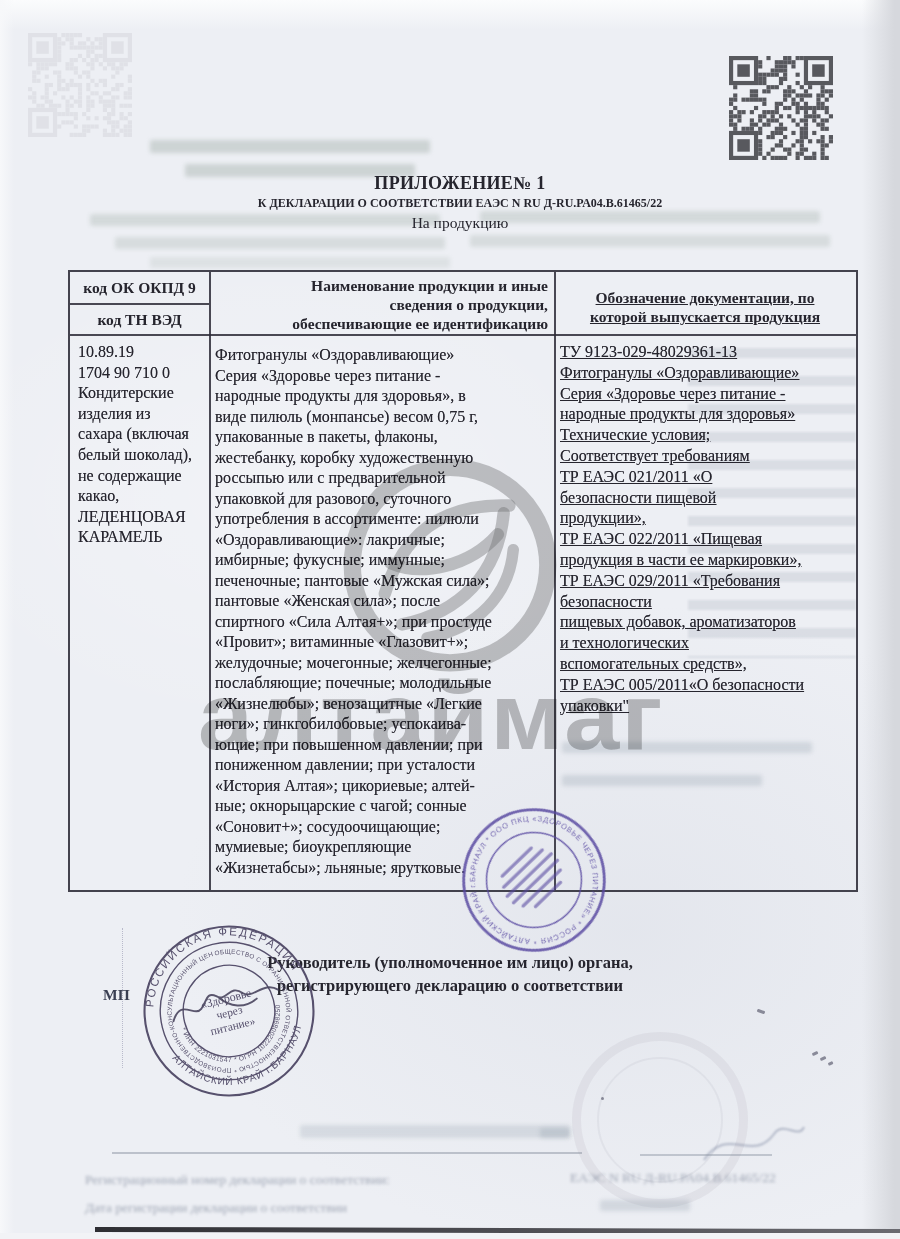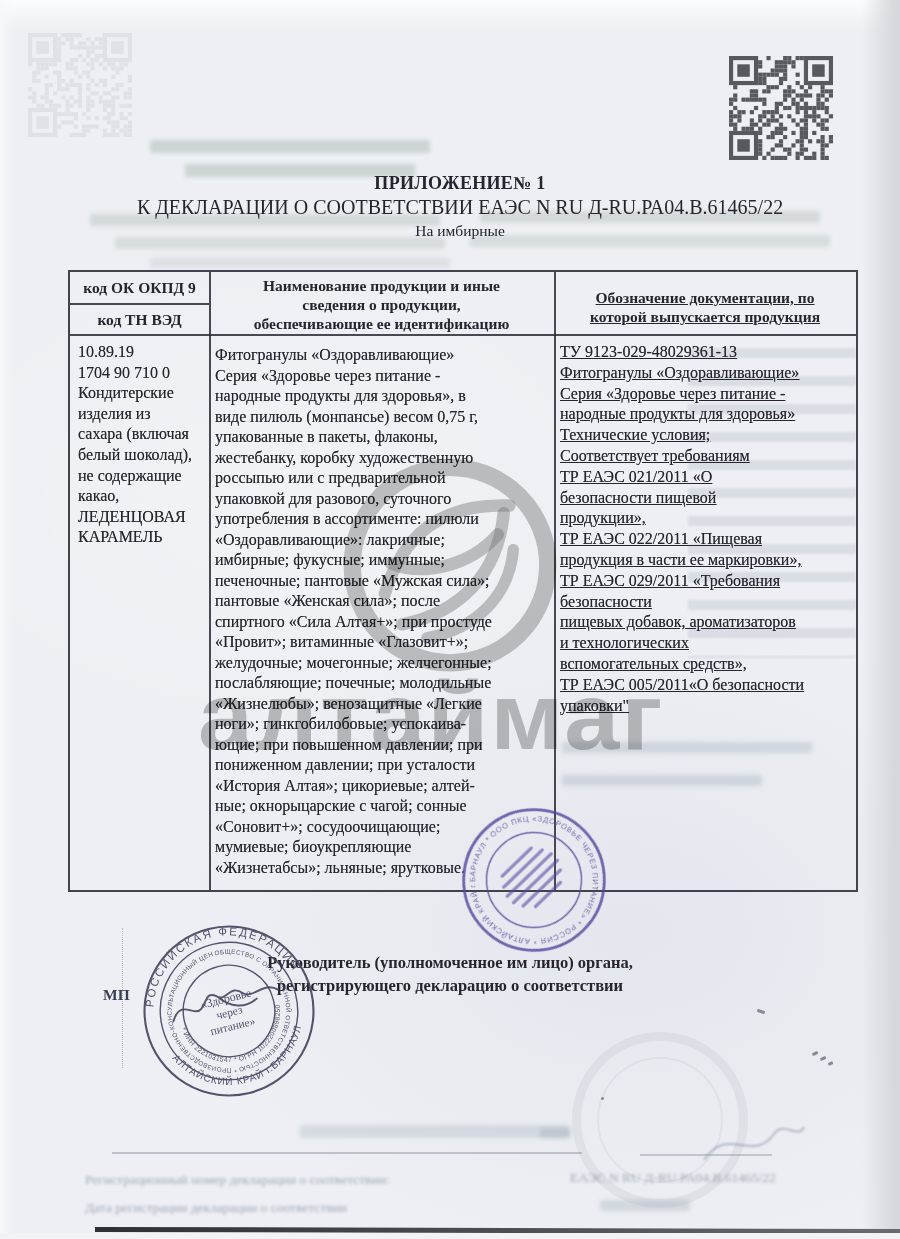--- a/index.html
+++ b/index.html
@@ -13,21 +13,21 @@
   
   .edge-top{left:0;top:0;width:900px;height:30px;background:linear-gradient(#fbfcfd,rgba(251,252,253,0));}
   .edge-left{left:0;top:0;width:14px;height:1239px;background:linear-gradient(90deg,#f7f8fa,rgba(247,248,250,0));}
   .edge-right{left:862px;top:0;width:38px;height:1239px;background:linear-gradient(90deg,rgba(215,217,222,0),#d6d8dd 85%);}
   .scan-bottom-line{left:95px;top:1228px;width:805px;height:4.5px;background:linear-gradient(90deg,#2e2e33,#6a6a70);transform:rotate(.15deg);}
   .below-line{left:0;top:1233px;width:900px;height:6px;background:#f2f3f6;}
 
   
   .titleblock{left:60px;top:173px;width:800px;text-align:center;}
   .t1{font-size:18px;font-weight:bold;letter-spacing:.3px;}
-  .t2{font-size:20px;font-weight:normal;margin-top:2px;}
+  .t2{font-size:12px;font-weight:bold;margin-top:2px;}
   .t3{font-size:15.5px;margin-top:3px;}
 
   
   .bleedbar{background:rgba(133,148,140,.3);filter:blur(2.2px);border-radius:2px;}
   .bleedbar2{background:rgba(120,135,150,.22);filter:blur(2px);border-radius:2px;}
   .smudgecol{background:repeating-linear-gradient(180deg, rgba(120,135,150,.16) 0 10px, transparent 10px 28px);filter:blur(1.3px);}
   .bleedtext{color:rgba(96,108,130,.55);filter:blur(1.4px);font-size:13.5px;white-space:nowrap;}
 
   
   #table{left:68px;top:270px;width:786px;height:618px;border:2px solid rgba(43,42,54,.88);}
@@ -530,36 +530,36 @@
   <div class="abs bleedbar" style="left:185px;top:164px;width:230px;height:13px;"></div>
   <div class="abs bleedbar" style="left:90px;top:214px;width:350px;height:12px;opacity:.8;"></div>
   <div class="abs bleedbar" style="left:480px;top:211px;width:340px;height:12px;opacity:.8;"></div>
   <div class="abs bleedbar" style="left:115px;top:237px;width:330px;height:12px;opacity:.7;"></div>
   <div class="abs bleedbar" style="left:470px;top:235px;width:360px;height:12px;opacity:.7;"></div>
   <div class="abs bleedbar" style="left:150px;top:257px;width:300px;height:11px;opacity:.5;"></div>
 
   <div class="abs titleblock">
     <div class="t1">ПРИЛОЖЕНИЕ№ 1</div>
     <div class="t2">К ДЕКЛАРАЦИИ О СООТВЕТСТВИИ ЕАЭС N RU Д-RU.РА04.В.61465/22</div>
-    <div class="t3">На имбирные</div>
+    <div class="t3">На продукцию</div>
   </div>
 
   <div class="abs smudgecol" style="left:688px;top:348px;width:168px;height:310px;"></div>
   <div class="abs bleedbar2" style="left:562px;top:742px;width:250px;height:11px;"></div>
   <div class="abs bleedbar2" style="left:562px;top:775px;width:200px;height:11px;"></div>
 
   <div class="abs" id="table">
     <div class="vline" style="left:139px;"></div>
     <div class="vline" style="left:484px;"></div>
     <div class="hline" style="left:0;right:0;top:62px;"></div>
     <div class="hline" style="left:0;width:139px;top:31px;"></div>
 
     <div class="hcell" style="left:0;top:6px;width:139px;">код ОК ОКПД 9</div>
     <div class="hcell" style="left:0;top:38px;width:139px;">код ТН ВЭД</div>
-    <div class="hcell" style="left:145px;top:4px;width:333px;">Наименование продукции и иные
+    <div class="hcell" style="left:145px;top:4px;width:333px;text-align:right;">Наименование продукции и иные
 сведения о продукции,
 обеспечивающие ее идентификацию</div>
     <div class="hcell" style="left:490px;top:16px;width:290px;text-decoration:underline;">Обозначение документации, по
 которой выпускается продукция</div>
 
     <div class="bcell" style="left:8px;top:70px;width:133px;line-height:20.6px;">10.89.19
 1704 90 710 0
 Кондитерские
 изделия из
 сахара (включая

